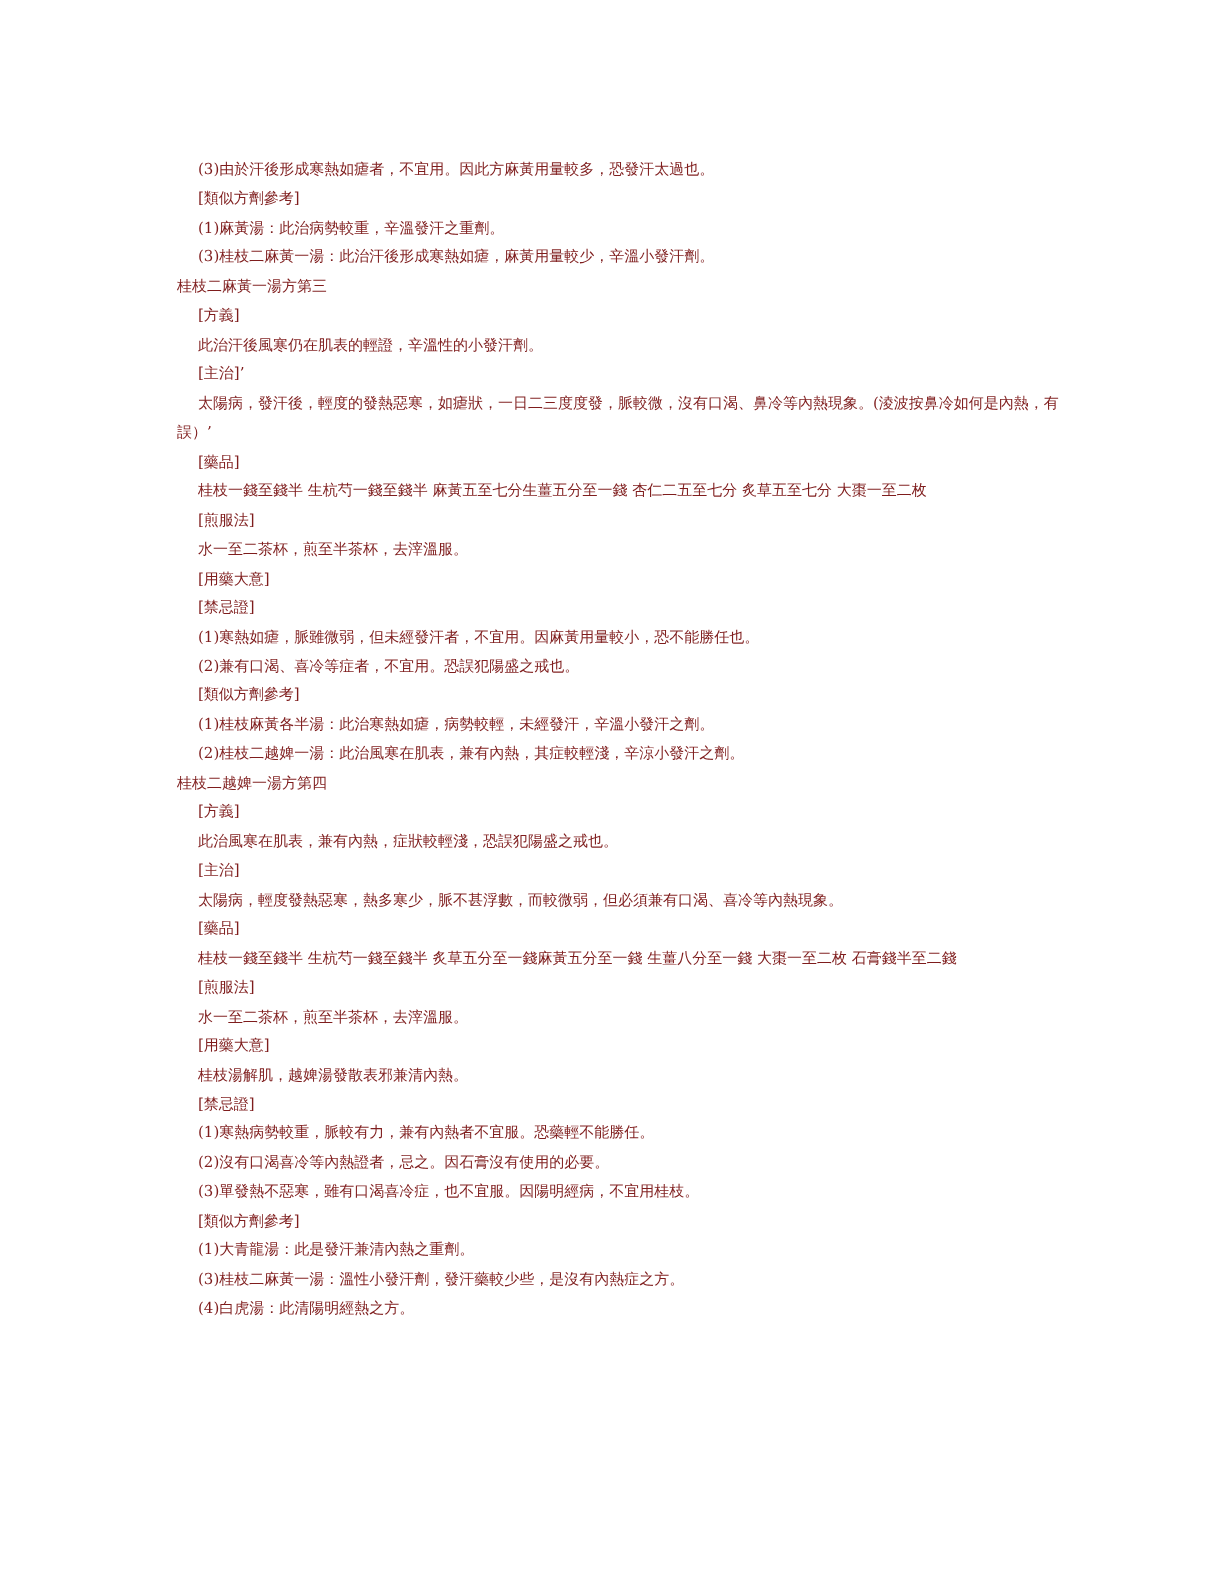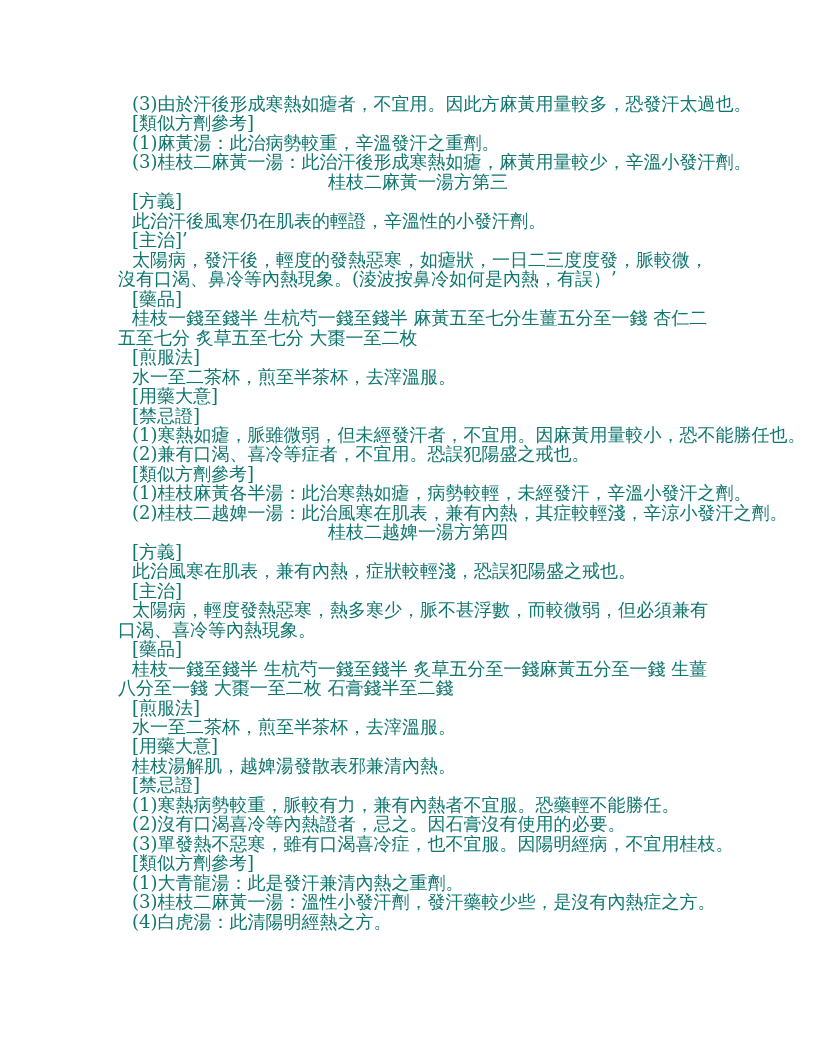--- a/index.html
+++ b/index.html
@@ -1,30 +1,30 @@
 <!DOCTYPE html>
 <html><head>
 <meta charset="utf-8">
 <style>
   html, body { margin: 0; padding: 0; background: #ffffff; }
   body { width: 816px; height: 1056px; position: relative; overflow: hidden; }
   .page {
     position: absolute;
     left: 118px;
-    top: 94px;
+    top: 104px;
     width: 600px;
     font-family: "DejaVu Serif", "Liberation Serif", serif;
-    font-size: 18px;
+    font-size: 10px;
     line-height: 19.47px;
-    color: #0f766e;
+    color: #7f1d1d;
   }
   .line { white-space: nowrap; height: 19.47px; }
   .ind { padding-left: 14px; }
   .para { text-indent: 14px; white-space: normal; height: auto; }
-  .title { padding-left: 0; text-align: center; }
+  .title { padding-left: 0; }
 </style>
 </head>
 <body>
 
 <div class="page">
   <div class="line ind">(3)由於汗後形成寒熱如瘧者，不宜用。因此方麻黃用量較多，恐發汗太過也。</div>
   <div class="line ind">[類似方劑參考]</div>
   <div class="line ind">(1)麻黃湯：此治病勢較重，辛溫發汗之重劑。</div>
   <div class="line ind">(3)桂枝二麻黃一湯：此治汗後形成寒熱如瘧，麻黃用量較少，辛溫小發汗劑。</div>
   <div class="line title">桂枝二麻黃一湯方第三</div>

